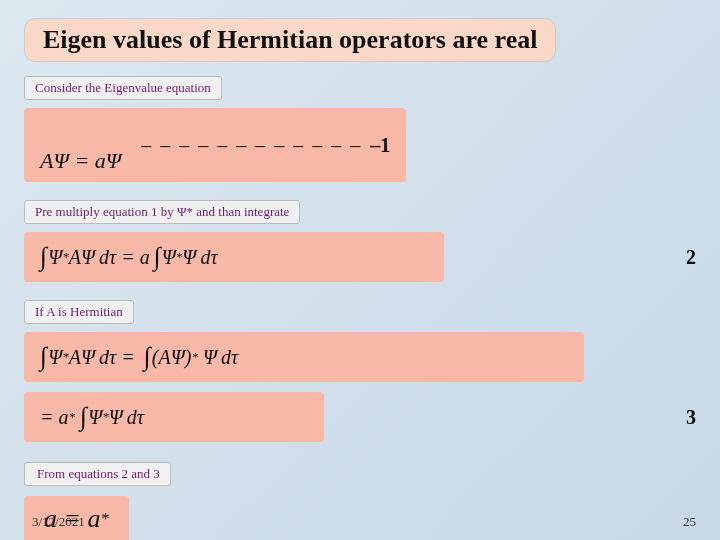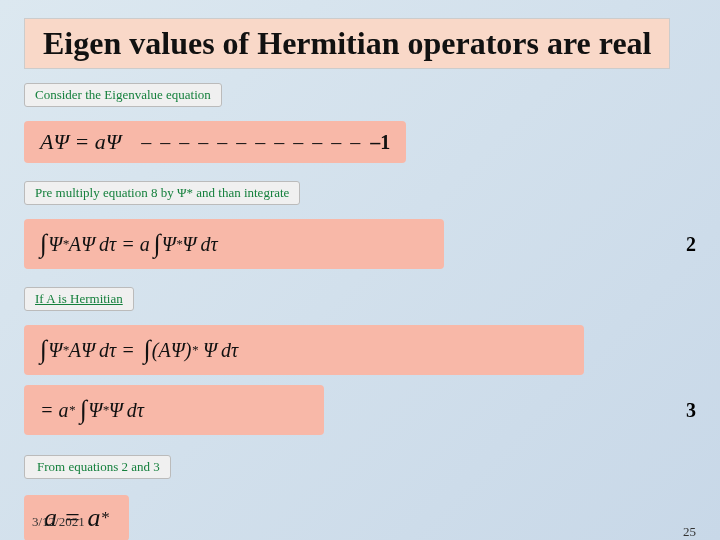--- a/index.html
+++ b/index.html
@@ -17,38 +17,38 @@
       width: 720px;
       height: 540px;
       background: linear-gradient(135deg, #dce8f0 0%, #c8d8e8 100%);
       position: relative;
       padding: 18px 24px 14px 24px;
     }
 
     .title-box {
       background: #f9d8c8;
       border: 1px solid #ccc;
-      border-radius: 0;
+      border-radius: 11px;
       padding: 6px 18px;
       display: inline-block;
-      font-size: 32px;
+      font-size: 26px;
       font-weight: bold;
       color: #111;
       margin-bottom: 14px;
     }
 
     .label-box {
       background: #f0f0f0;
       border: 1px solid #bbb;
       border-radius: 3px;
       padding: 3px 10px;
       display: inline-block;
       font-size: 13px;
-      color: #15803d;
-      margin-bottom: 8px;
+      color: #701a75;
+      margin-bottom: 2px;
     }
 
     .equation-row {
       display: flex;
       align-items: center;
       margin-bottom: 10px;
       position: relative;
     }
 
     .eq-box {
@@ -122,21 +122,21 @@
     .footer {
       position: absolute;
       bottom: 10px;
       left: 32px;
       font-size: 13px;
       color: #333;
     }
 
     .page-num {
       position: absolute;
-      bottom: 0;
+      bottom: 10px;
       right: 24px;
       font-size: 13px;
       color: #333;
     }
     sup { font-size: 0.65em; vertical-align: super; }
 
     .row-wrap {
       display: flex;
       align-items: center;
       width: 100%;
@@ -156,49 +156,49 @@
 
   
   <div class="label-box">
     <span>Consider the Eigenvalue equation</span>
   </div>
 
   
   <div class="equation-row section-gap">
     <div class="row-wrap">
       <div class="eq-box">
-        <span style="font-style:italic;">
+        <span style="font-style:italic;margin-top:32px;">
           <i>A</i><i>Ψ</i> = <i>a</i><i>Ψ</i>
         </span>
         <span class="eq-dashes" style="margin-left:20px; font-style:normal;">– – – – – – – – – – – –</span>
         <span style="font-style:normal; font-weight:bold; font-size:20px; margin-left:8px;">–1</span>
       </div>
     </div>
   </div>
 
   
   <div class="label-box" style="margin-top:8px;">
-    <span>Pre multiply equation 8 by Ψ* and than integrate</span>
+    <span>Pre multiply equation 1 by Ψ* and than integrate</span>
   </div>
 
   
   <div class="equation-row section-gap" style="margin-top:6px;">
     <div class="row-wrap" style="position:relative; width:680px;">
       <div class="eq-box2">
         <span style="font-size:26px; margin-right:1px;">∫</span>
         <i>Ψ</i><sup>*</sup><i>AΨ</i> <i>dτ</i>&nbsp;=&nbsp;<i>a</i>
         <span style="font-size:26px; margin-left:4px; margin-right:1px;">∫</span>
         <i>Ψ</i><sup>*</sup><i>Ψ</i> <i>dτ</i>
       </div>
       <span style="position:absolute; right:0; font-size:20px; font-weight:bold; font-style:normal;">2</span>
     </div>
   </div>
 
   
-  <div class="label-box" style="margin-top:8px;text-decoration:underline;">
+  <div class="label-box" style="margin-top:8px;">
     <span>If A is Hermitian</span>
   </div>
 
   
   <div class="equation-row" style="margin-top:6px;">
     <div class="eq-box3">
       <span style="font-size:26px; margin-right:1px;">∫</span>
       <i>Ψ</i><sup>*</sup><i>AΨ</i> <i>dτ</i>&nbsp;=&nbsp;
       <span style="font-size:26px; margin-left:4px; margin-right:1px;">∫</span>
       (<i>AΨ</i>)<sup>*</sup>&nbsp;<i>Ψ</i> <i>dτ</i>

